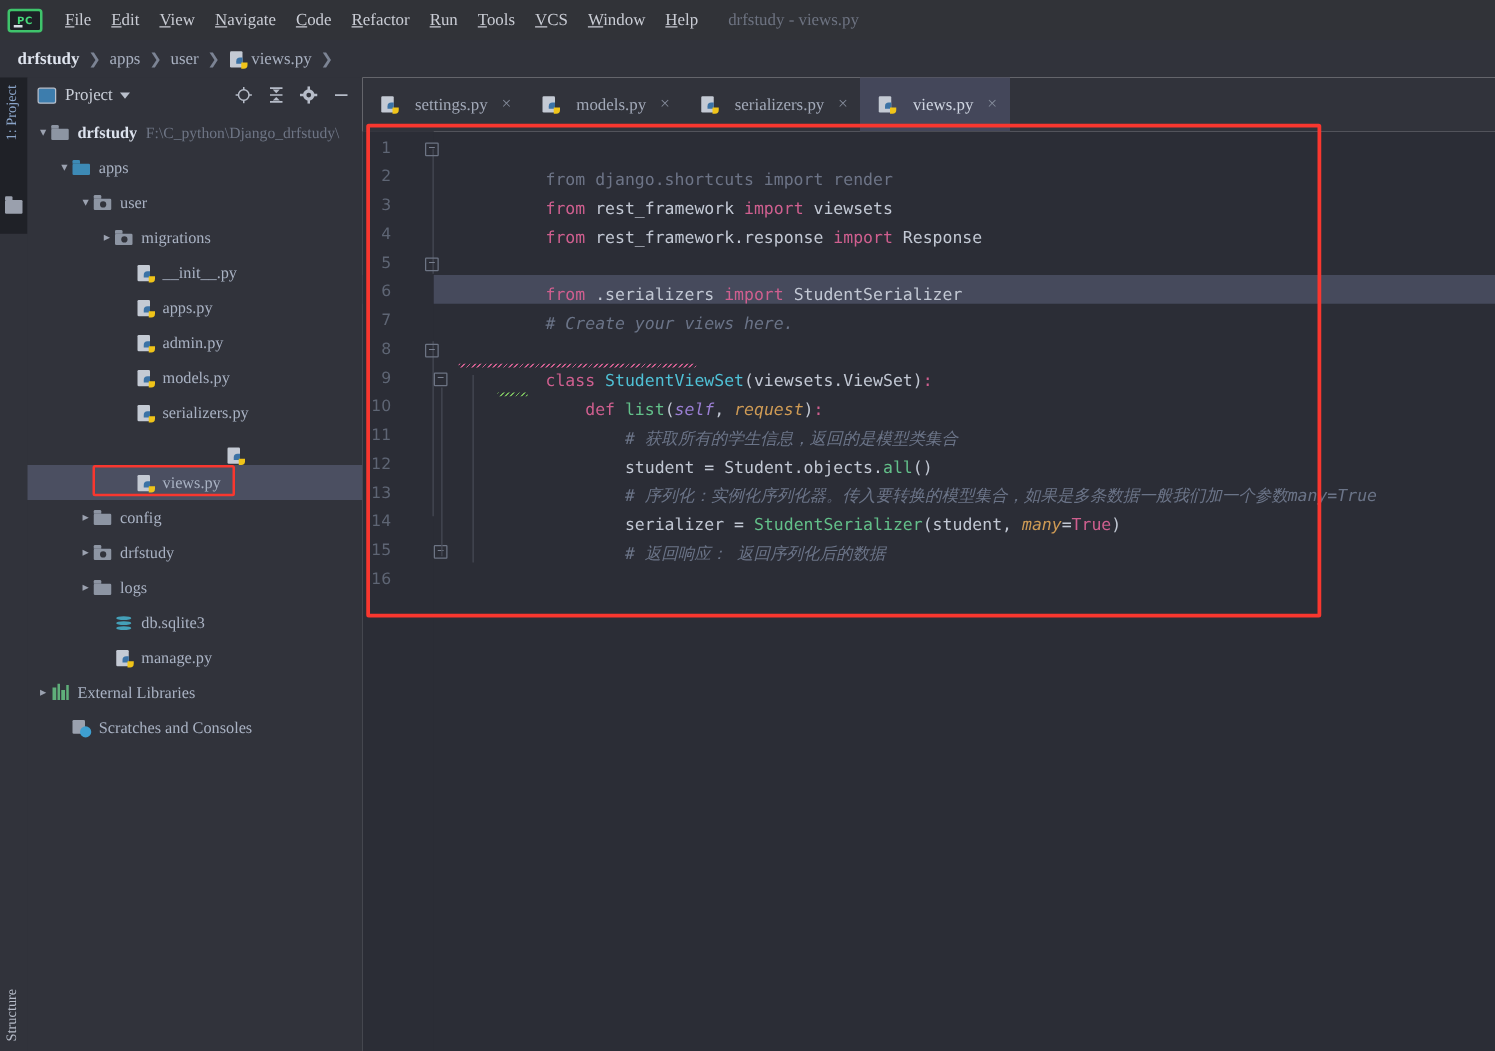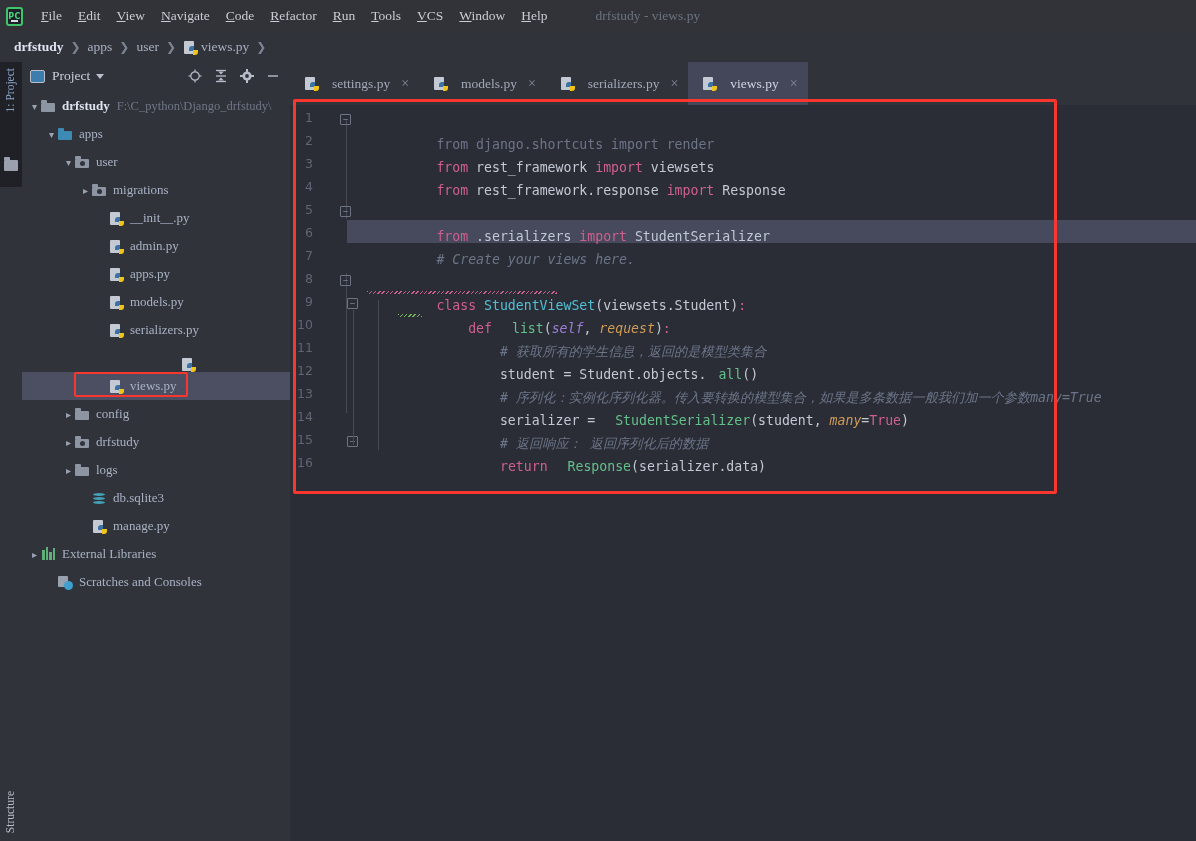--- a/index.html
+++ b/index.html
@@ -11,37 +11,37 @@
   }
   .app { position: relative; width: 1196px; height: 841px; background: #31333b; }
 
   
   .menubar {
     position: absolute; top: 0; left: 0; width: 1196px; height: 32px;
     background: #313338; display: flex; align-items: center;
     padding-left: 6px; color: #c5c9d2; font-size: 13px;
   }
   .pc-logo {
-    width: 17px; height: 19px; border: 2px solid #3fc46b; border-radius: 3px;
+    width: 28px; height: 19px; border: 2px solid #3fc46b; border-radius: 3px;
     background: #1d2026; color: #46d97a; font-size: 8px; font-weight: bold;
     display: flex; align-items: center; justify-content: center;
     margin-right: 10px; letter-spacing: .5px; font-family: "DejaVu Sans", sans-serif;
     position: relative;
   }
   .pc-logo::after {
     content: ""; position: absolute; bottom: 2px; left: 3px;
     width: 7px; height: 1.5px; background: #d7dde5;
   }
   .menu-item {
     padding: 3px 8px; color: #c9ccd4; font-size: 13.5px; white-space: nowrap;
     font-family: "Liberation Serif", serif;
   }
   .menu-item u { text-decoration: underline; }
   .win-title {
-    margin-left: 40px; color: #6d7381; font-size: 13.5px;
+    margin-left: 16px; color: #6d7381; font-size: 13.5px;
     font-family: "Liberation Serif", serif;
   }
 
   
   .breadcrumb {
     position: absolute; top: 32px; left: 0; width: 1196px; height: 30px;
     background: #31333b; display: flex; align-items: center;
     padding-left: 14px; font-size: 13.5px; color: #9ba3b4;
     font-family: "Liberation Serif", serif;
   }
@@ -204,21 +204,21 @@
     white-space: pre; font-size: 13.2px; color: #c2c8d4;
     font-family: "DejaVu Sans Mono", monospace;
   }
   .curline {
     position: absolute; left: 0; width: 1139px; height: 23px; background: #464a5c;
   }
   .indentguide { position: absolute; width: 1px; background: #474a55; }
 
   .k  { color: #cf5f8f; margin-top: 44px; }
   .cls{ color: #4fc1d6; }       
-  .fn { color: #63c08a; margin-left: 12px; }       
+  .fn { color: #63c08a; }       
   .id { color: #c2c8d4; }       
   .par{ color: #9b7fd4; font-style: italic; }  
   .arg{ color: #cf9b55; font-style: italic; }  
   .cm { color: #6b7488; font-style: italic; }  
   .dim{ color: #6d7487; }       
   .tru{ color: #cf5f8f; }
   .cn { color: #c2c8d4; }
 
   .squiggle {
     position: absolute; height: 3px;
@@ -355,31 +355,31 @@
           <span class="nlabel">__init__.py</span>
         </div>
         <div class="node" style="padding-left: 74px;">
           <span class="arrow"></span>
           <span class="ico py">
             <span class="pyg">
               <span class="b"></span>
               <span class="y"></span>
             </span>
           </span>
+          <span class="nlabel">apps.py</span>
+        </div>
+        <div class="node" style="padding-left: 74px;">
+          <span class="arrow"></span>
+          <span class="ico py">
+            <span class="pyg">
+              <span class="b"></span>
+              <span class="y"></span>
+            </span>
+          </span>
           <span class="nlabel">admin.py</span>
-        </div>
-        <div class="node" style="padding-left: 74px;">
-          <span class="arrow"></span>
-          <span class="ico py">
-            <span class="pyg">
-              <span class="b"></span>
-              <span class="y"></span>
-            </span>
-          </span>
-          <span class="nlabel">apps.py</span>
         </div>
         <div class="node" style="padding-left: 74px;">
           <span class="arrow"></span>
           <span class="ico py">
             <span class="pyg">
               <span class="b"></span>
               <span class="y"></span>
             </span>
           </span>
           <span class="nlabel">models.py</span>
@@ -562,44 +562,41 @@
           <span class="k">from</span><span class="id"> rest_framework.response </span><span class="k">import</span><span class="id"> Response</span>
         </div>
         <div class="cline" style="top:97px;left:10px;">
           <span class="k">from</span><span class="id"> .serializers </span><span class="k">import</span><span class="id"> StudentSerializer</span>
         </div>
         <div class="cline" style="top:120px;left:10px;">
           <span class="cm"># Create your views here.</span>
         </div>
         <div class="cline" style="top:143px;left:10px;"></div>
         <div class="cline" style="top:166px;left:10px;">
-          <span class="k">class </span><span class="cls">StudentViewSet</span><span class="cn">(</span><span class="id">viewsets.Student</span><span class="cn">)</span><span class="k">:</span>
+          <span class="k">class </span><span class="cls">StudentViewSet</span><span class="cn">(</span><span class="id">viewsets.ViewSet</span><span class="cn">)</span><span class="k">:</span>
           <span class="squiggle" style="left:10px;top:20px;width:190px;"></span>
         </div>
         <div class="cline" style="top:189px;left:10px;">
           <span class="id">    </span><span class="k">def </span><span class="fn">list</span><span class="cn">(</span><span class="par">self</span><span class="cn">, </span><span class="arg">request</span><span class="cn">)</span><span class="k">:</span>
           <span class="squiggle green" style="left:41px;top:20px;width:24px;"></span>
         </div>
         <div class="cline" style="top:212px;left:10px;">
           <span class="cm">        </span><span class="cm">#&nbsp;获取所有的学生信息，返回的是模型类集合</span>
         </div>
         <div class="cline" style="top:235px;left:10px;text-align:right;">
           <span class="id">        student </span><span class="cn">= </span><span class="id">Student.objects.</span><span class="fn">all</span><span class="cn">()</span>
         </div>
         <div class="cline" style="top:258px;left:10px;">
           <span class="cm">        </span><span class="cm">#&nbsp;序列化：实例化序列化器。传入要转换的模型集合，如果是多条数据一般我们加一个参数many=True</span>
         </div>
         <div class="cline" style="top:281px;left:10px;">
           <span class="id">        serializer </span><span class="cn">= </span><span class="fn">StudentSerializer</span><span class="cn">(</span><span class="id">student</span><span class="cn">, </span><span class="arg">many</span><span class="cn">=</span><span class="tru">True</span><span class="cn">)</span>
         </div>
         <div class="cline" style="top:304px;left:10px;">
           <span class="cm">        </span><span class="cm">#&nbsp;返回响应：&nbsp;返回序列化后的数据</span>
-        </div>
-        <div class="cline" style="top:327px;left:10px;">
-          <span class="id">        </span><span class="k">return </span><span class="fn">Response</span><span class="cn">(</span><span class="id">serializer.data</span><span class="cn">)</span>
         </div>
         <div class="cline" style="top:350px;left:10px;"></div>
       </div>
     </div>
   </div>
 
   <div class="redbox-editor" style="left:293px; top:99px; width:764px; height:395px;"></div>
 
 </div>
 

